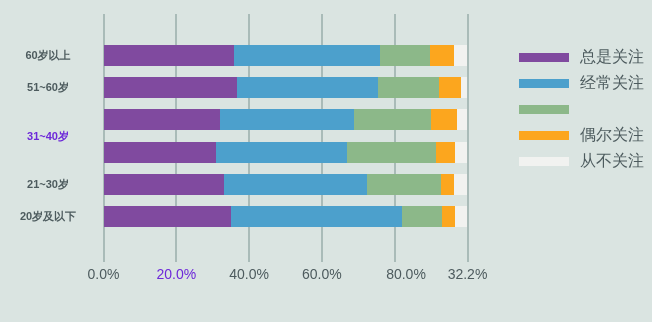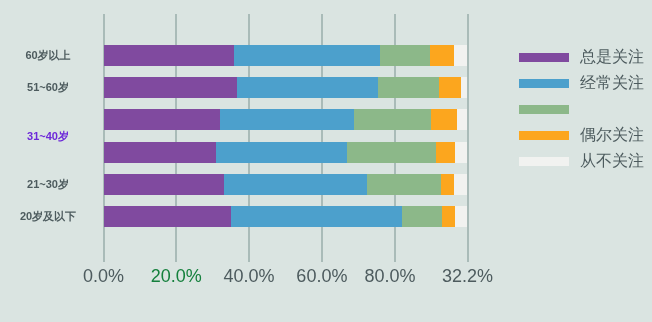--- a/index.html
+++ b/index.html
@@ -82,21 +82,21 @@
     position: absolute;
     left: 0;
     top: 266px;
     width: 652px;
     height: 20px;
   }
   .x-label {
     position: absolute;
     top: 0;
     transform: translateX(-50%);
-    font-size: 18px;
+    font-size: 14px;
     color: #4d5b5e;
     white-space: nowrap;
   }
 
   
   #legend {
     position: absolute;
     left: 519px;
     top: 44px;
     width: 130px;
@@ -180,24 +180,24 @@
         <div class="seg" title="20岁及以下 · 总是关注 · 34.9%" style="left: 0px; width: 127.036px; background: rgb(128, 74, 159);"></div>
         <div class="seg" title="20岁及以下 · 经常关注 · 47.2%" style="left: 127.036px; width: 171.808px; background: rgb(76, 160, 204);"></div>
         <div class="seg" title="20岁及以下 · 偶尔关注 · 10.9%" style="left: 298.844px; width: 39.676px; background: rgb(140, 184, 137);"></div>
         <div class="seg" title="20岁及以下 · 很少关注 · 3.7%" style="left: 338.52px; width: 13.468px; background: rgb(252, 166, 30);"></div>
         <div class="seg" title="20岁及以下 · 从不关注 · 3.3%" style="left: 351.988px; width: 12.012px; background: rgb(241, 242, 240);"></div>
       </div>
     </div>
 
   <div id="x-labels">
       <div class="x-label" style="left: 103.5px; color: rgb(77, 91, 94);">0.0%</div>
-      <div class="x-label" style="left: 176.3px; color: #15803d;">20.0%</div>
+      <div class="x-label" style="left: 176.3px; color: #6d28d9;">20.0%</div>
       <div class="x-label" style="left: 249.1px; color: rgb(77, 91, 94);">40.0%</div>
       <div class="x-label" style="left: 321.9px; color: rgb(77, 91, 94);">60.0%</div>
-      <div class="x-label" style="left: 390px; color: rgb(77, 91, 94);">80.0%</div>
+      <div class="x-label" style="left: 406px; color: rgb(77, 91, 94);">80.0%</div>
       <div class="x-label" style="left: 467.5px; color: rgb(77, 91, 94);">32.2%</div>
     </div>
 
   <div id="legend">
       <div class="legend-item">
         <span class="legend-swatch" style="background: rgb(128, 74, 159);"></span>
         <span class="legend-label" style="color: rgb(77, 91, 94);">总是关注</span>
       </div>
       <div class="legend-item">
         <span class="legend-swatch" style="background: rgb(76, 160, 204);"></span>

